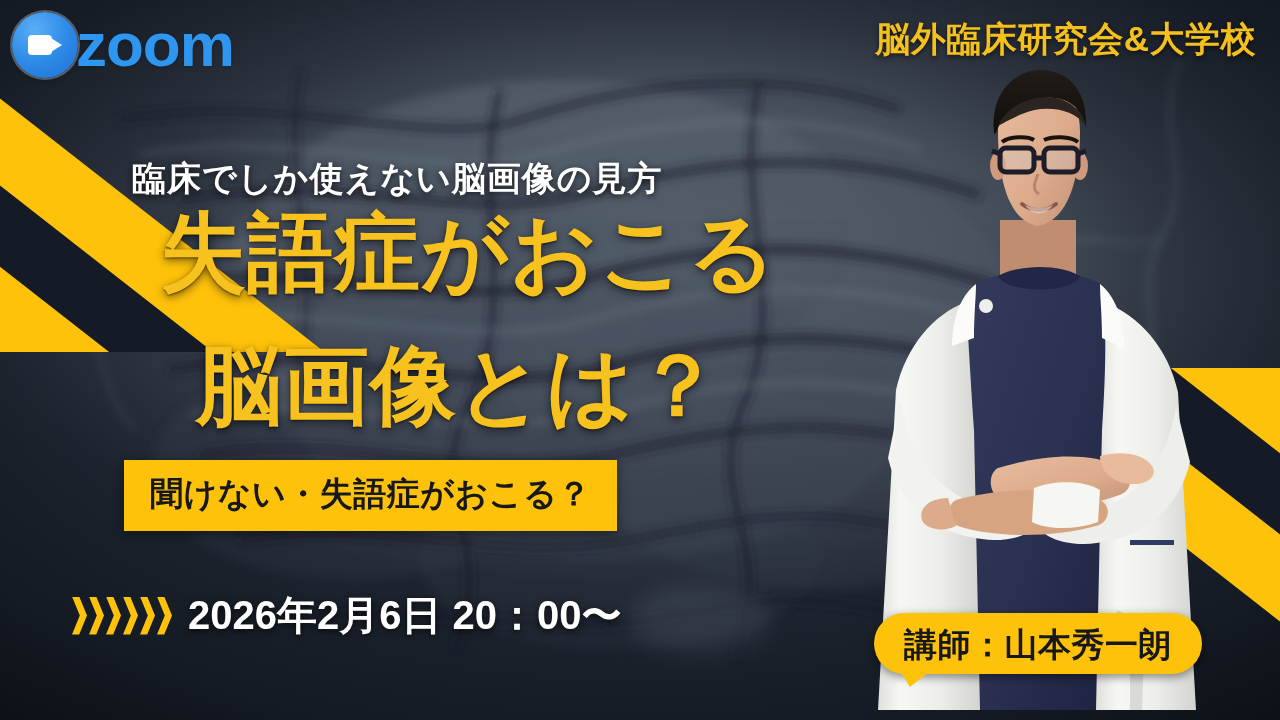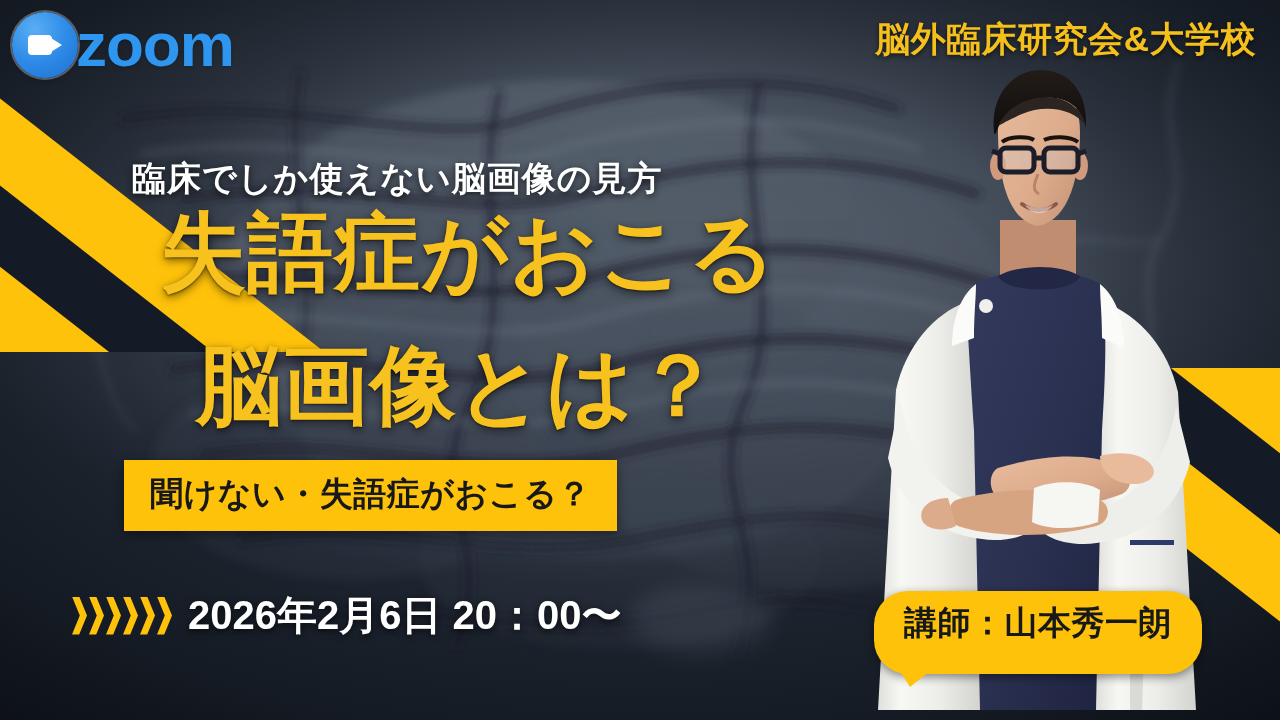--- a/index.html
+++ b/index.html
@@ -131,21 +131,21 @@
     text-shadow:0 2px 7px rgba(0,0,0,.7);
   }
 
   
   .person{ position:absolute; right:52px; bottom:0; width:380px; height:650px; z-index:20; }
 
   
   .speaker{
     position:absolute; right:78px; bottom:46px; z-index:28;
     background:#ffc20a; border-radius:34px;
-    padding:10px 30px 28px;
+    padding:10px 30px 6px;
     box-shadow:0 3px 10px rgba(0,0,0,.45);
   }
   .speaker span{
     font-size:33px; font-weight:700; color:#17181a; letter-spacing:.5px;
     white-space:nowrap;
   }
   .speaker::after{
     content:""; position:absolute; left:26px; bottom:-13px;
     width:0; height:0;
     border-left:10px solid transparent;

